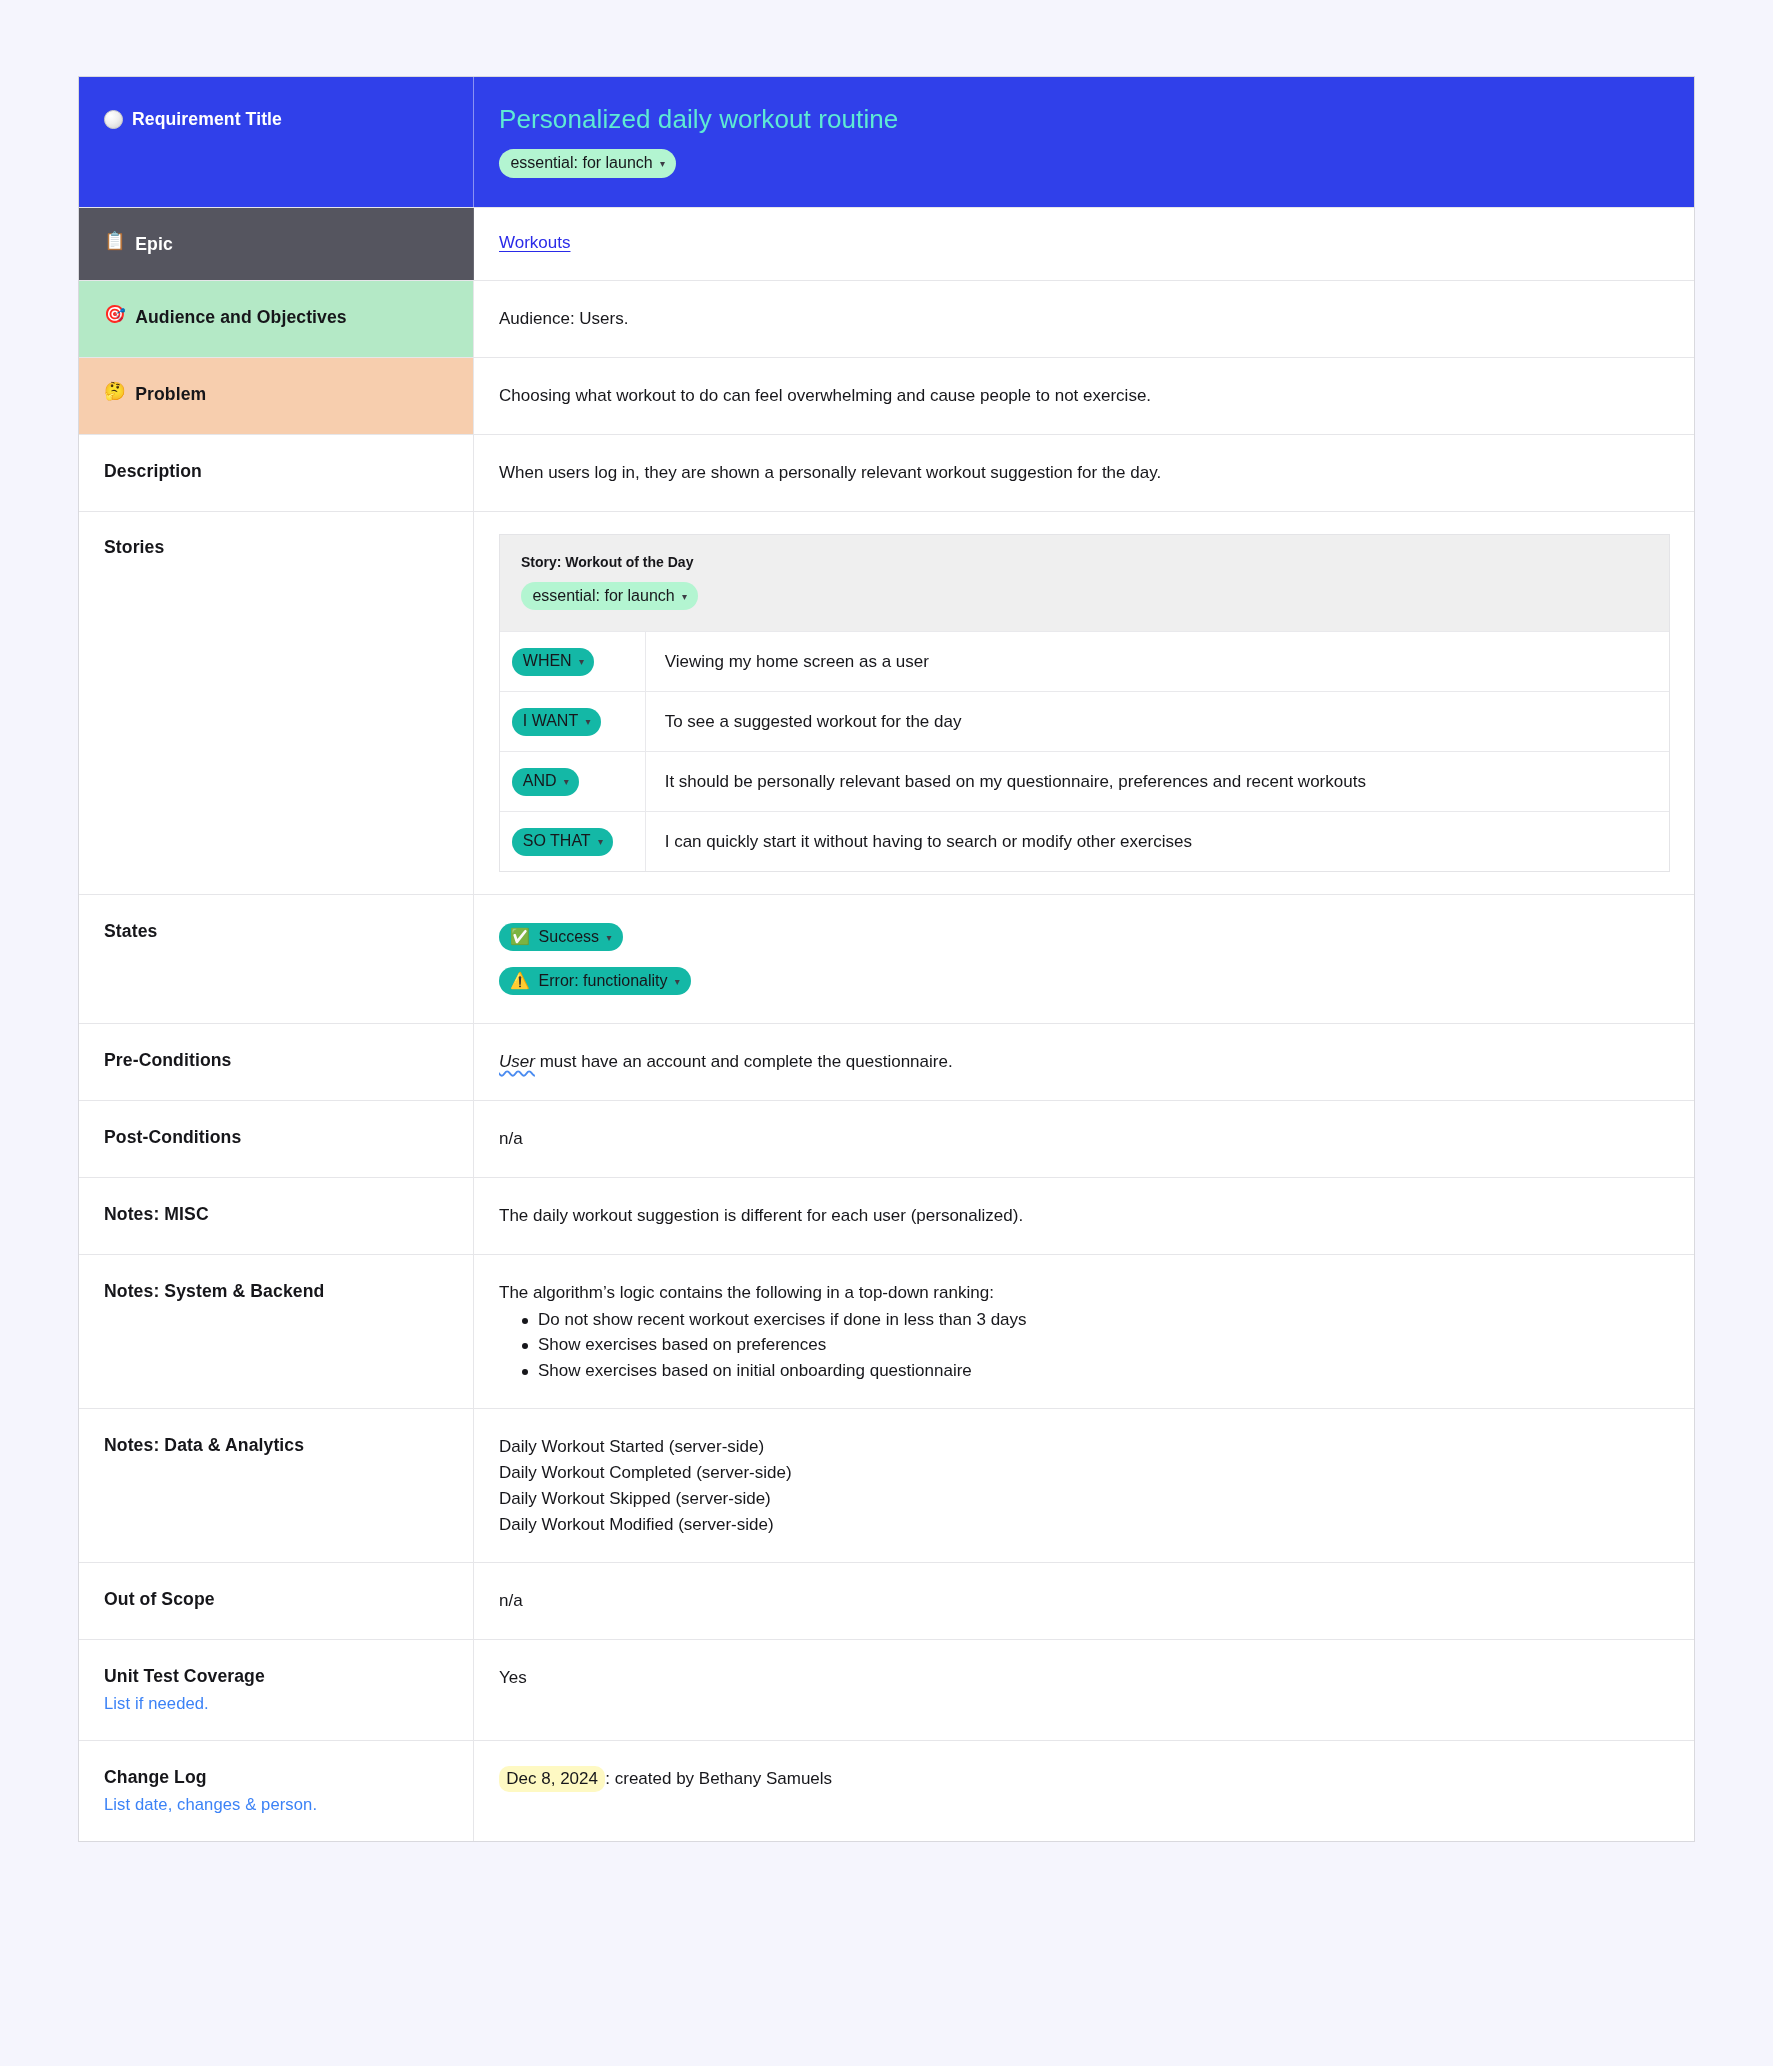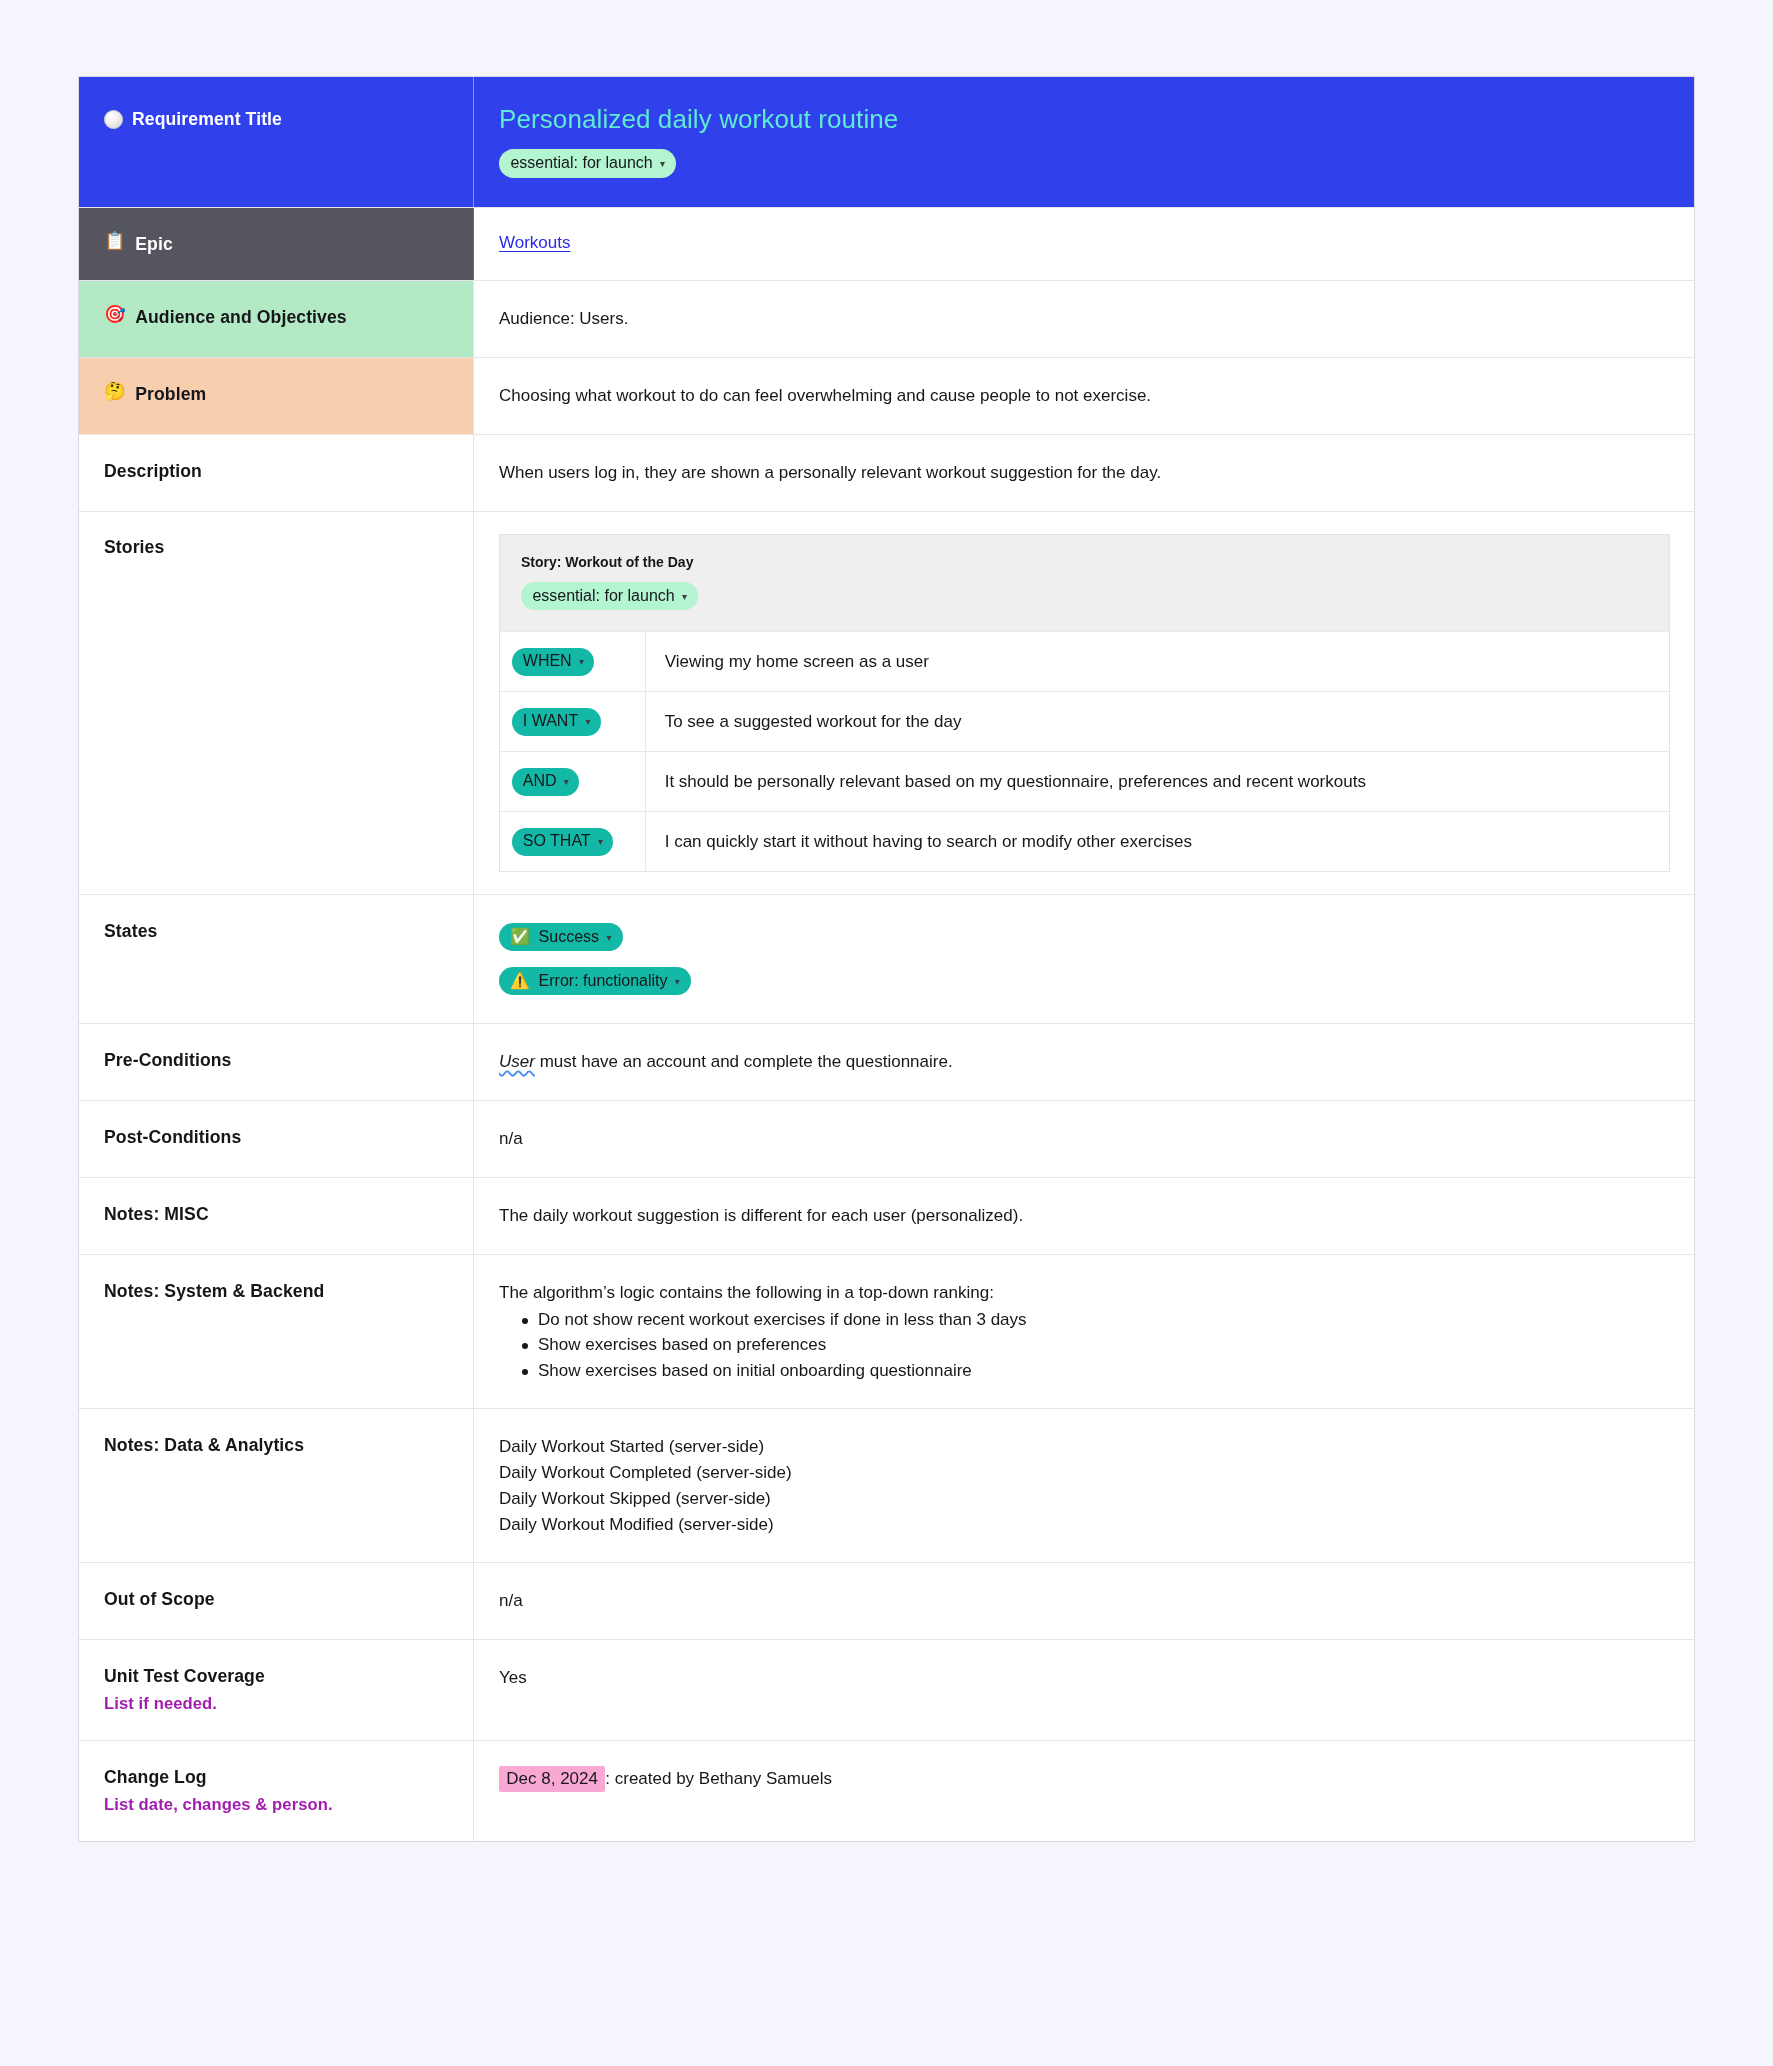--- a/index.html
+++ b/index.html
@@ -45,22 +45,22 @@
   .lbl {
     font-size: 17.6px;
     font-weight: 700;
     color: #16161a;
     letter-spacing: 0.1px;
     line-height: 1.3;
   }
   .lbl-sub {
     display: block;
     font-size: 16.6px;
-    font-weight: 700;
-    color: #a21caf;
+    font-weight: 400;
+    color: #3b82f6;
     margin-top: 5.2px;
     line-height: 1.3;
   }
   .emoji {
     font-size: 17.6px;
     line-height: 1;
     margin-right: 9.3px;
     flex: 0 0 auto;
     display: inline-block;
   }
@@ -206,23 +206,23 @@
     content: "";
     position: absolute;
     left: 23px;
     top: 11px;
     width: 6.2px; height: 6.2px;
     border-radius: 50%;
     background: #17171b;
   }
 
   .date-chip {
-    background: #f9a8d4;
+    background: #fef9c3;
     padding: 2.6px 7.3px 3.6px 7.3px;
-    border-radius: 2px;
+    border-radius: 10px;
     font-size: 17px;
     color: #17171b;
   }
 </style>
 </head>
 <body>
 
 <div class="page">
   <div class="doc">
 

